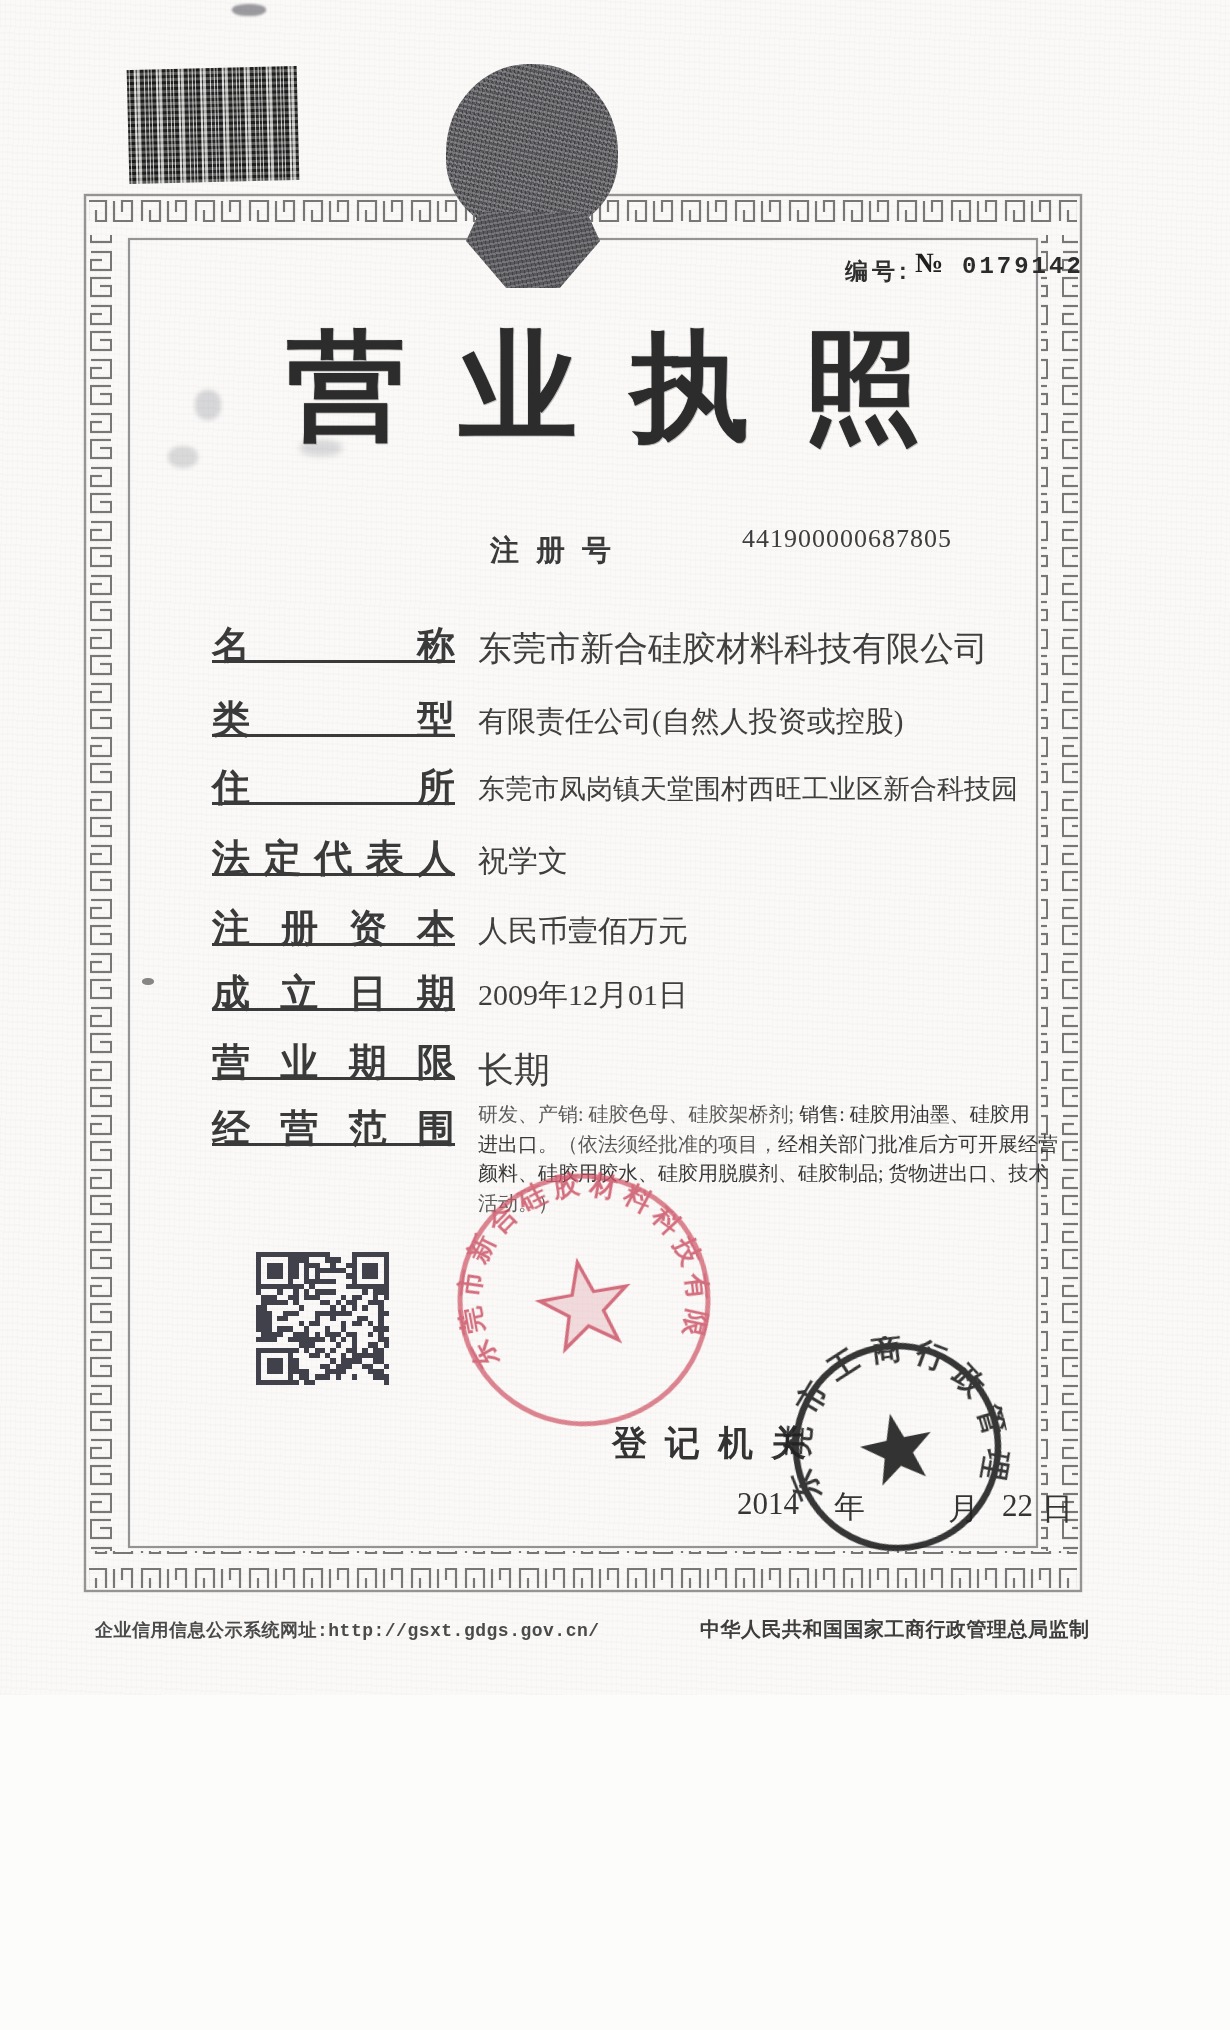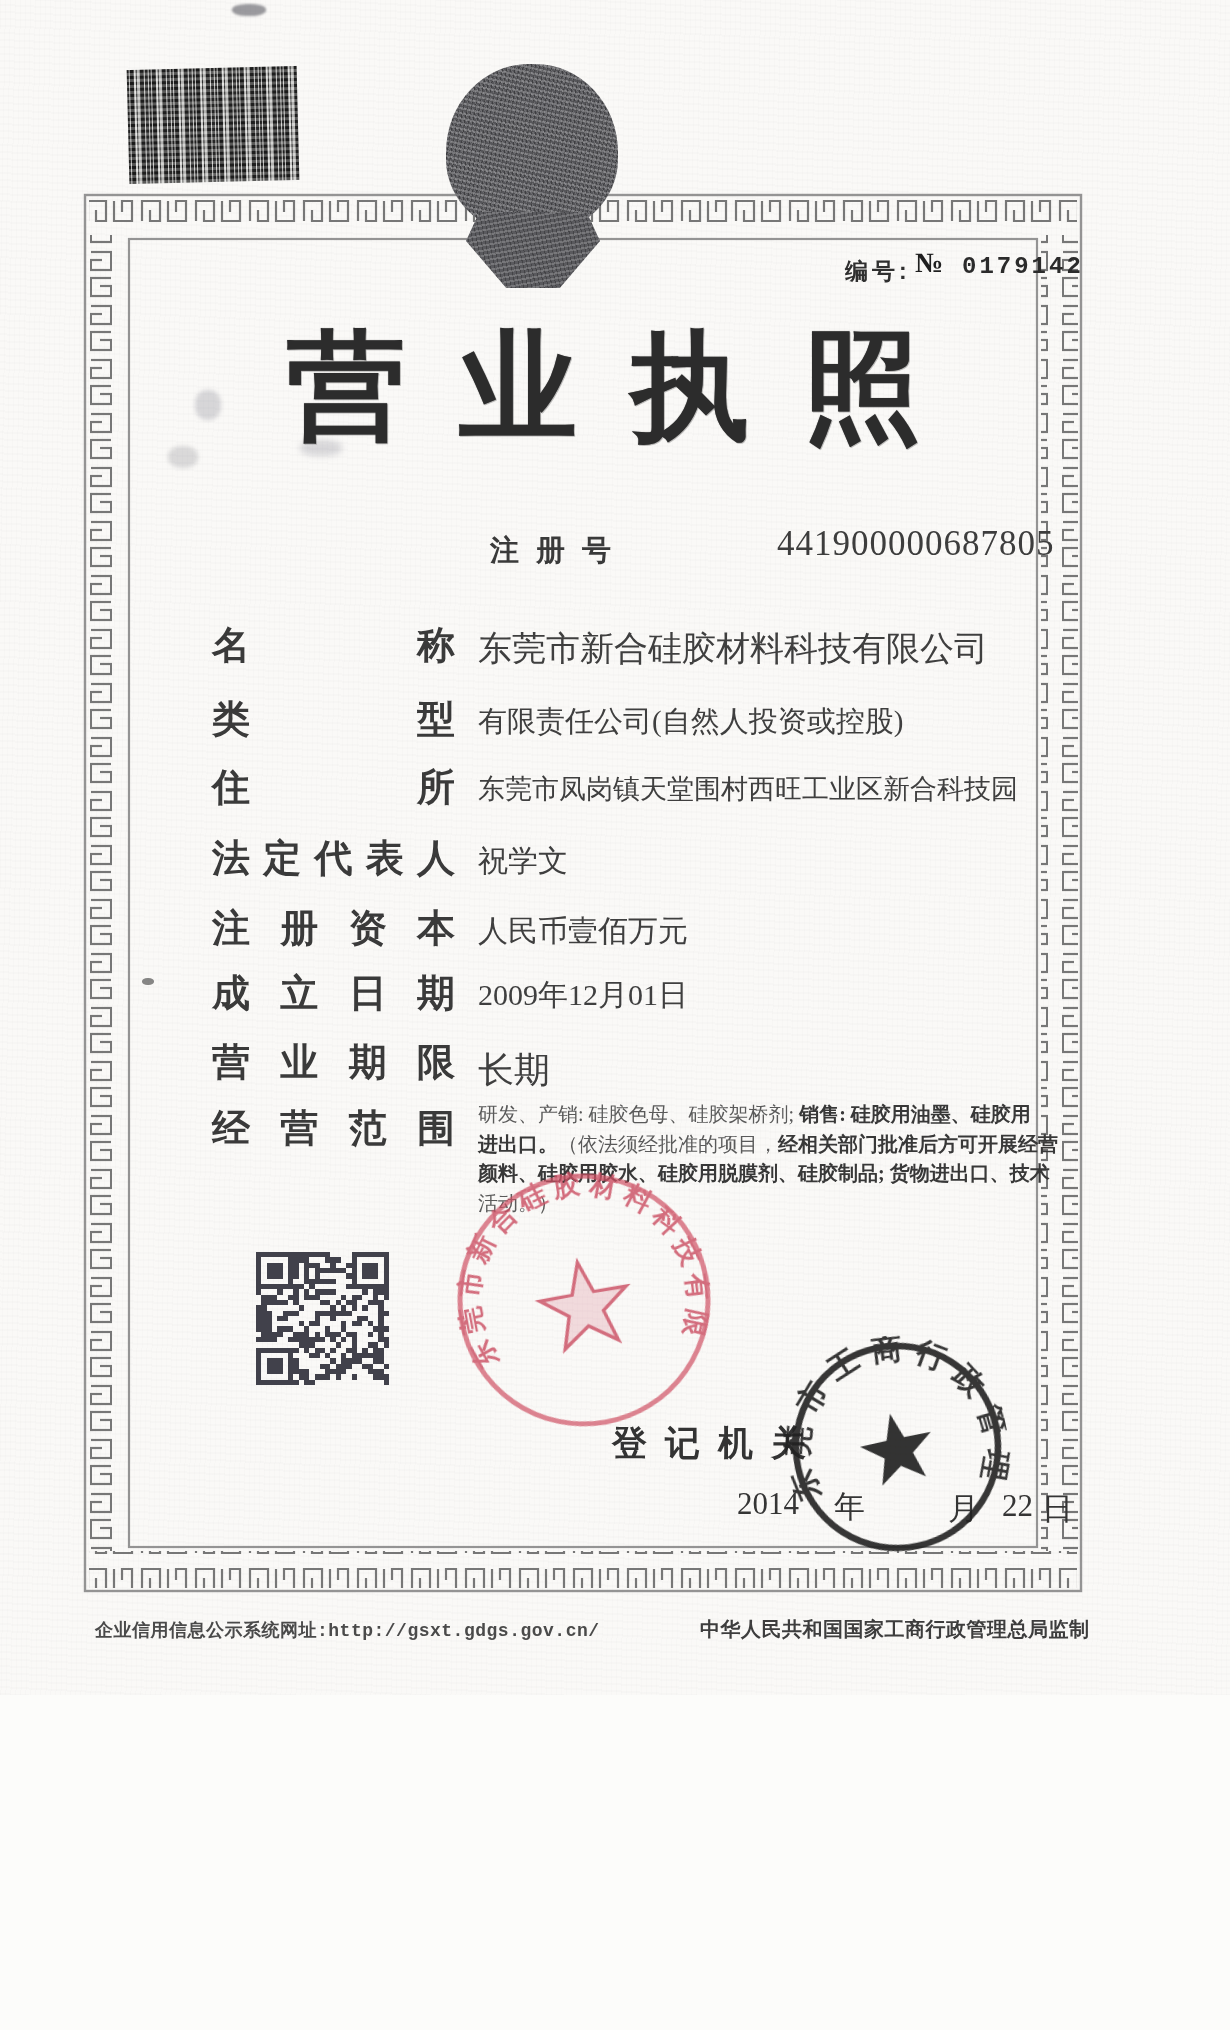--- a/index.html
+++ b/index.html
@@ -54,36 +54,36 @@
   .serial-digits{left:962px;top:253px;font-size:24px;font-weight:600;color:#2b2b2b;letter-spacing:3px;font-family:"Liberation Mono",monospace;z-index:4;}
   
   .title{
     left:287px;top:316px;font-size:118px;line-height:1.2;font-weight:900;color:#2c2c2c;
     letter-spacing:54px;white-space:nowrap;z-index:4;
     font-family:"DejaVu Sans",sans-serif;
     text-shadow:0 0 1px rgba(20,20,20,.6), 1px 1px 0 rgba(40,40,40,.25);
   }
   
   .regno-label{left:490px;top:531px;font-size:29px;font-weight:600;letter-spacing:17px;color:#3a3a3a;font-family:"Liberation Serif",serif;z-index:4;}
-  .regno-value{left:742px;top:524px;font-size:35px;font-weight:500;color:#3d3d3d;letter-spacing:1px;font-family:"Liberation Serif",serif;z-index:4;margin-left:35px;}
+  .regno-value{left:742px;top:524px;font-size:26px;font-weight:500;color:#3d3d3d;letter-spacing:1px;font-family:"Liberation Serif",serif;z-index:4;}
   
   .field-label{
     left:212px;width:243px;font-size:38px;color:#3a3a3a;font-weight:600;
     font-family:"Liberation Serif",serif;
-    text-align:justify;text-align-last:justify;z-index:4;
+    text-align:justify;text-align-last:justify;z-index:4;text-decoration:underline;
   }
   .field-value{
     left:478px;color:#3f3f3f;font-weight:500;white-space:nowrap;
     font-family:"Liberation Serif",serif;z-index:4;
   }
   
   .scope{left:478px;top:1100px;z-index:4;font-family:"Liberation Serif",serif;}
   .scope-line{white-space:nowrap;font-size:20px;line-height:29.5px;}
   .sl{font-weight:400;color:#5a5a5a;}
-  .sb{font-weight:700;color:#383838;}
+  .sb{font-weight:400;color:#383838;}
   
   .qr{
     left:256px;top:1252px;width:133px;height:133px;z-index:4;
     display:grid;grid-template-columns:repeat(25,1fr);grid-auto-rows:1fr;
     filter:blur(.3px);
   }
   .qm{background:#41414b;}
   
   .company-seal{left:450px;top:1166px;width:268px;height:268px;z-index:5;opacity:.82;transform:rotate(-10deg);filter:blur(.3px);}
   .authority-seal{left:786px;top:1336px;width:222px;height:222px;z-index:7;opacity:.9;transform:rotate(-12deg);filter:blur(.2px);}

